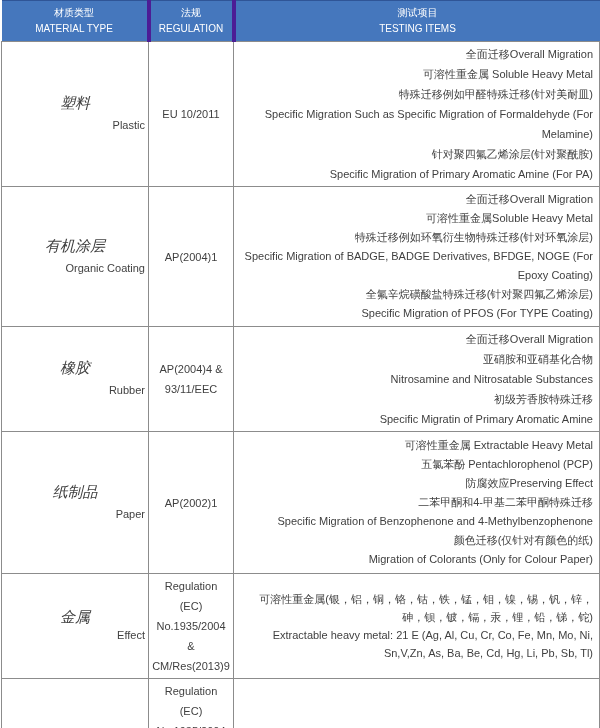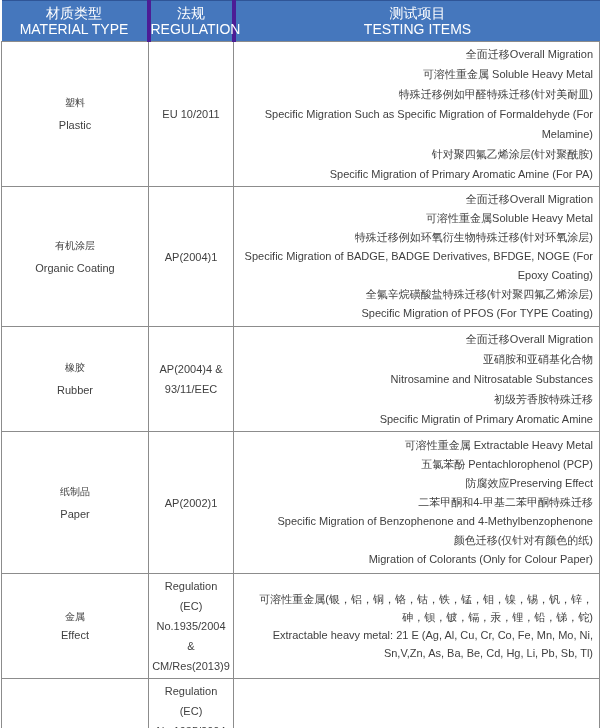--- a/index.html
+++ b/index.html
@@ -22,21 +22,21 @@
     table-layout: fixed;
   }
   col.c-material { width: 147px; }
   col.c-regulation { width: 85px; }
   col.c-items { width: 366px; }
 
   
   thead th {
     background: #4577bd;
     color: #ffffff;
-    font-size: 14px;
+    font-size: 10px;
     font-weight: normal;
     height: 36px;
     padding: 2px 0;
     border-top: 1px solid #2f5597;
     border-bottom: 1px solid #8c8c8c;
     vertical-align: middle;
     text-align: center;
   }
   thead th + th { border-left: 4px solid #4c1d95; }
   thead .h-line { line-height: 16px; }
@@ -44,22 +44,22 @@
   
   tbody td {
     border: 1px solid #8c8c8c;
     vertical-align: middle;
     font-size: 11px;
   }
   td.mat, td.reg {
     text-align: center;
     padding: 2px 3px;
   }
-  td.mat .zh { line-height: 22px; font-size: 10px; }
-  td.mat .en { line-height: 22px; }
+  td.mat .zh { line-height: 22px; font-size: 15px; font-style: italic; }
+  td.mat .en { line-height: 22px; text-align: right; }
   td.reg { line-height: 20px; }
   td.items {
     text-align: right;
     padding: 2px 6px 2px 8px;
   }
   .item { line-height: 20px; }
 
   
   tr.r0 td { height: 124px; }
   tr.r1 td { height: 135px; } tr.r1 .item { line-height: 19px; }

